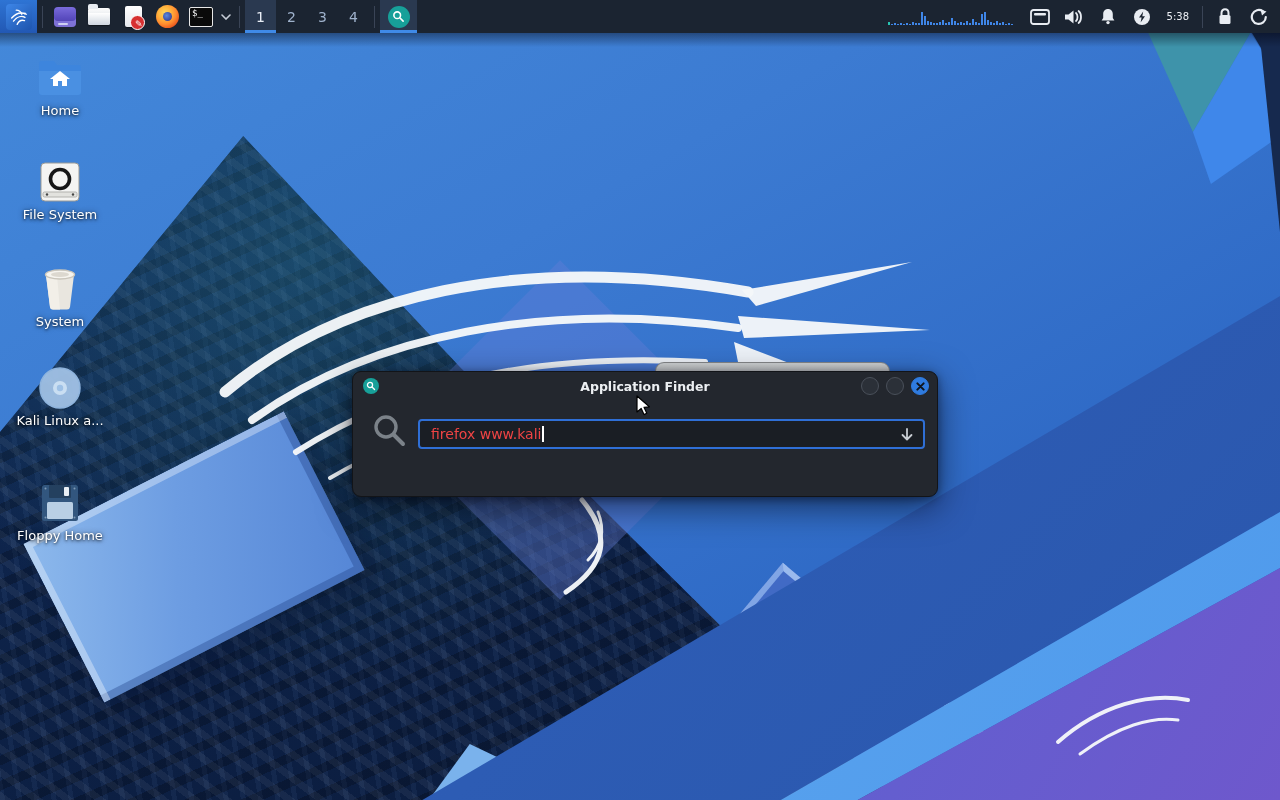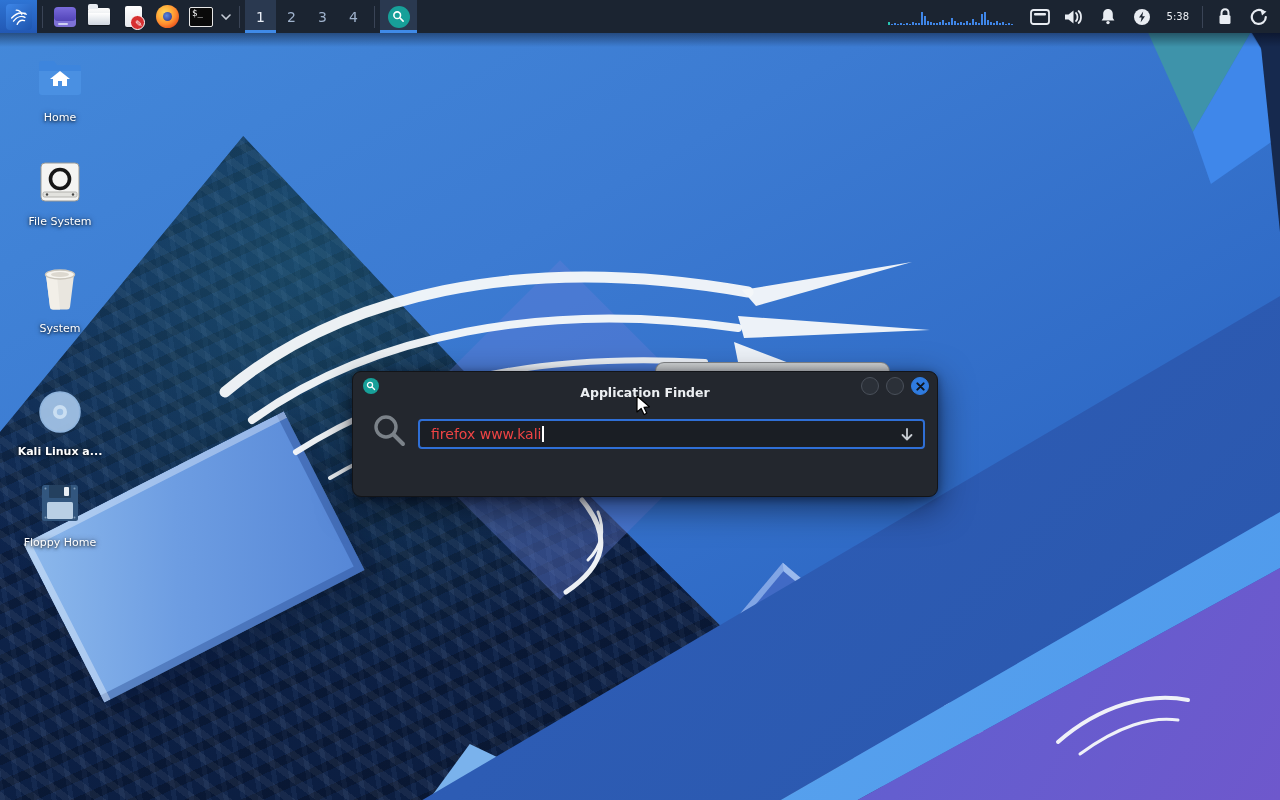--- a/index.html
+++ b/index.html
@@ -114,33 +114,33 @@
   .net-graph { display:flex; align-items:flex-end; gap:1px; height:16px; margin-right:10px; cursor:pointer; }
   .net-graph i { display:block; width:2px; background:#3f86e8; }
   .net-graph i.teal { background:#27c3b2; }
   .tray-icon { width:34px; height:33px; display:flex; align-items:center; justify-content:center; cursor:pointer; }
   .clock { color:#eef1f5; font-size:10px; padding:0 8px; cursor:pointer; }
 
   
   .desktop-icons { position:absolute; left:12px; top:0; width:96px; z-index:10; }
   .d-icon { position:absolute; left:0; width:96px; display:flex; flex-direction:column; align-items:center; cursor:pointer; }
   .d-icon .glyph { width:48px; height:48px; display:flex; align-items:center; justify-content:center; }
-  .d-icon .label { margin-top:7px; color:#fff; font-size:11px; text-align:center; line-height:17px;
+  .d-icon .label { margin-top:0; color:#fff; font-size:13px; text-align:center; line-height:17px;
     text-shadow:0 1px 3px rgba(0,0,0,.85), 0 0 6px rgba(0,0,0,.45); white-space:nowrap; }
 
   
   .bg-window { position:absolute; left:655px; top:362px; width:235px; height:18px;
     background:linear-gradient(#d0d3d5,#b5b8ba); border:1px solid #85888a;
     border-radius:9px 9px 0 0; z-index:20; }
 
   
   .finder-dialog { position:absolute; left:352px; top:371px; width:586px; height:126px;
     background:#23272e; border:1px solid #121418; border-radius:9px;
     box-shadow:0 10px 34px rgba(0,0,10,.55), 0 2px 8px rgba(0,0,10,.4); z-index:30; }
-  .fd-titlebar { position:relative; height:28px; display:flex; align-items:flex-end; }
+  .fd-titlebar { position:relative; height:28px; display:flex; align-items:center; }
   .fd-title-icon { position:absolute; left:10px; top:6px; width:16px; height:16px; border-radius:50%;
     background:#17a099; display:flex; align-items:center; justify-content:center; }
   .fd-title { flex:1; text-align:center; color:#eceff2; font-size:12.5px; font-weight:bold; }
   .fd-winbtns { position:absolute; right:8px; top:5px; display:flex; gap:7px; }
   .fd-circle { width:18px; height:18px; border-radius:50%; background:#2b3038;
     border:1px solid #4a505a; cursor:pointer; }
   .fd-circle.close { background:#2f7bdf; border-color:#2f7bdf;
     display:flex; align-items:center; justify-content:center; }
   .fd-glass { position:absolute; left:18px; top:40px; }
   .fd-input { position:absolute; left:65px; top:47px; width:507px; height:30px;
@@ -369,21 +369,21 @@
       <svg width="40" height="44" viewBox="0 0 40 44">
         <path d="M6 8 L10 40 a3 3 0 0 0 3 2.6 h14 a3 3 0 0 0 3-2.6 L34 8 Z" fill="#e9e6df"></path>
         <path d="M6 8 L10 40 a3 3 0 0 0 3 2.6 h7 L17 8 Z" fill="#f2efe8"></path>
         <ellipse cx="20" cy="7.5" rx="14.5" ry="4.5" fill="#f6f4ee" stroke="#c9c5bb" stroke-width="1.4"></ellipse>
         <ellipse cx="20" cy="7.5" rx="9" ry="2.4" fill="#dcd8cf"></ellipse>
       </svg>
     </div>
     <div class="label">System</div>
   </div>
 
-  <div class="d-icon" style="top:388px;font-weight:bold;">
+  <div class="d-icon" style="top:364px;">
     <div class="glyph">
       <svg width="44" height="44" viewBox="0 0 44 44">
         <circle cx="22" cy="22" r="20" fill="#a5c6e9" opacity="0.92"></circle>
         <circle cx="22" cy="22" r="20" fill="none" stroke="#8fb4dd" stroke-width="1.5"></circle>
         <circle cx="22" cy="22" r="7" fill="#c9def2"></circle>
         <circle cx="22" cy="22" r="3.2" fill="#9ec1e6"></circle>
       </svg>
     </div>
     <div class="label">Kali Linux a...</div>
   </div>

